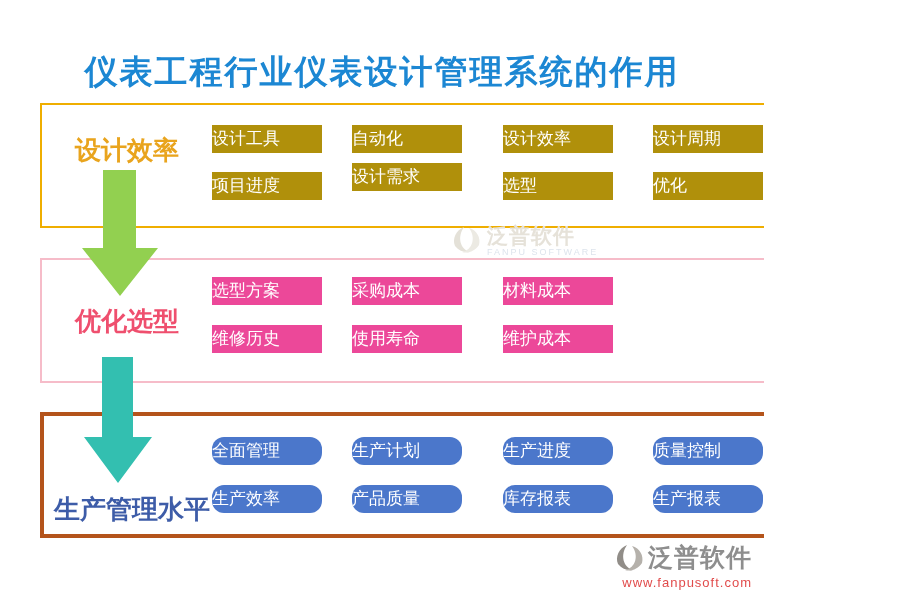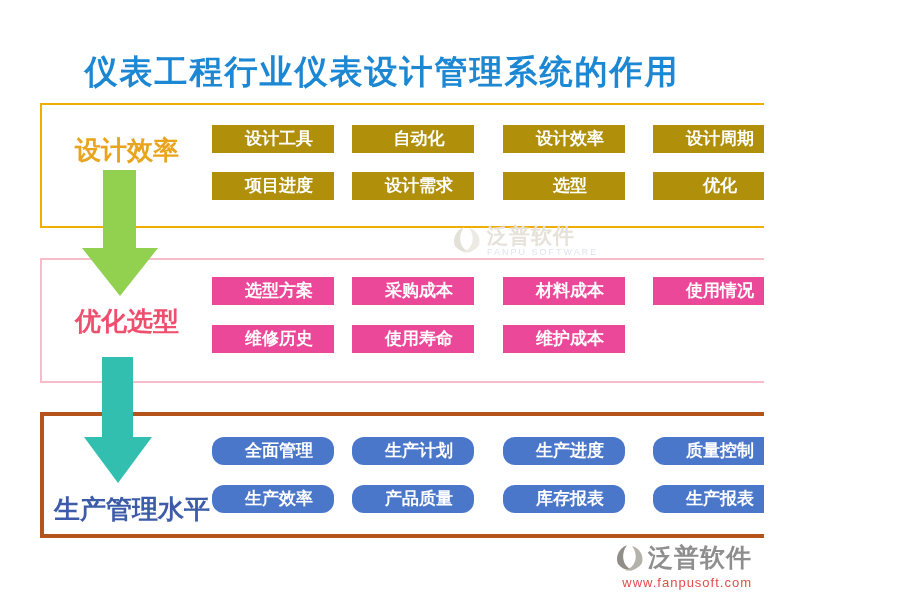--- a/index.html
+++ b/index.html
@@ -15,22 +15,22 @@
   .box{position:absolute;left:40px;width:827px;box-sizing:border-box;background:transparent;}
   .box1{top:103px;height:125px;border:2px solid #EFAE00;}
   .box2{top:258px;height:125px;border:2px solid #F6BCC9;}
   .box3{top:412px;height:126px;border:4px solid #B4541B;}
   .sec-label{position:absolute;font-weight:bold;font-size:26px;white-space:nowrap;z-index:6;}
   .label1{left:33px;top:28px;color:#E9A41D;}
   .label2{left:33px;top:44px;color:#EF4F6E;}
   .label3{left:10px;top:76px;color:#3D5CA8;}
   
   .btn{
-    position:absolute;width:110px;height:28px;line-height:28px;text-align:center;
-    color:#ffffff;font-size:17px;font-weight:bold;white-space:nowrap;padding-left:12px;
+    position:absolute;width:110px;height:28px;line-height:28px;text-align:left;
+    color:#ffffff;font-size:17px;font-weight:normal;white-space:nowrap;
   }
   .box1 .btn{background:#B0900B;}
   .box2 .btn{background:#ec4899;}
   .box3 .btn{background:#4B77CB;border-radius:12px;}
   .icon{position:absolute;}
   .arrow{position:absolute;z-index:5;}
   
   .watermark{position:absolute;left:452px;top:225px;display:flex;gap:5px;align-items:flex-start;z-index:1;}
   .wm-name{font-size:21px;font-weight:bold;color:#E6E2D9;letter-spacing:1px;line-height:22px;}
   .wm-sub{font-size:9px;color:#DDE4EC;letter-spacing:2px;line-height:10px;}
@@ -67,21 +67,21 @@
   </svg>
 
   <section class="box box1">
     <span class="sec-label label1">设计效率</span>
 
     <span class="btn" style="left:170px;top:20px">设计工具</span>
     <span class="btn" style="left:310px;top:20px">自动化</span>
     <span class="btn" style="left:461px;top:20px">设计效率</span>
     <span class="btn" style="left:611px;top:20px">设计周期</span>
     <span class="btn" style="left:170px;top:67px">项目进度</span>
-    <span class="btn" style="left:310px;top:67px">设计需求</span>
+    <span class="btn" style="left:310px;top:58px">设计需求</span>
     <span class="btn" style="left:461px;top:67px">选型</span>
     <span class="btn" style="left:611px;top:67px">优化</span>
 
     <svg class="icon" style="left:740px;top:20px" width="66" height="66" viewBox="0 0 66 66">
       <g fill="none" stroke="#8CC63F" stroke-width="5" stroke-linecap="round" stroke-linejoin="round">
         <path d="M10 29 L33 9 L56 29"></path>
         <path d="M14 24 V49 a7 7 0 0 0 7 7 H45 a7 7 0 0 0 7 -7 V24"></path>
       </g>
       <g fill="none" stroke="#8CC63F" stroke-width="4.5" stroke-linejoin="round">
         <rect x="25" y="21" width="11" height="11" rx="3"></rect>
@@ -90,21 +90,20 @@
       </g>
     </svg>
   </section>
 
   <section class="box box2">
     <span class="sec-label label2">优化选型</span>
 
     <span class="btn" style="left:170px;top:17px">选型方案</span>
     <span class="btn" style="left:310px;top:17px">采购成本</span>
     <span class="btn" style="left:461px;top:17px">材料成本</span>
-    <span class="btn" style="left:611px;top:17px">使用情况</span>
     <span class="btn" style="left:170px;top:65px">维修历史</span>
     <span class="btn" style="left:310px;top:65px">使用寿命</span>
     <span class="btn" style="left:461px;top:65px">维护成本</span>
 
     <svg class="icon" style="left:742px;top:20px" width="74" height="74" viewBox="0 0 74 74">
       <path d="M46 8 L70 62 L14 62 Z" fill="none" stroke="#1B96D8" stroke-width="6" stroke-linejoin="round"></path>
       <rect x="4" y="30" width="38" height="34" rx="4" fill="#ffffff" stroke="#1B96D8" stroke-width="6"></rect>
       <g stroke="#1B96D8" stroke-width="5" stroke-linecap="round">
         <line x1="10" y1="41" x2="36" y2="41"></line>
         <line x1="10" y1="52" x2="36" y2="52"></line>

